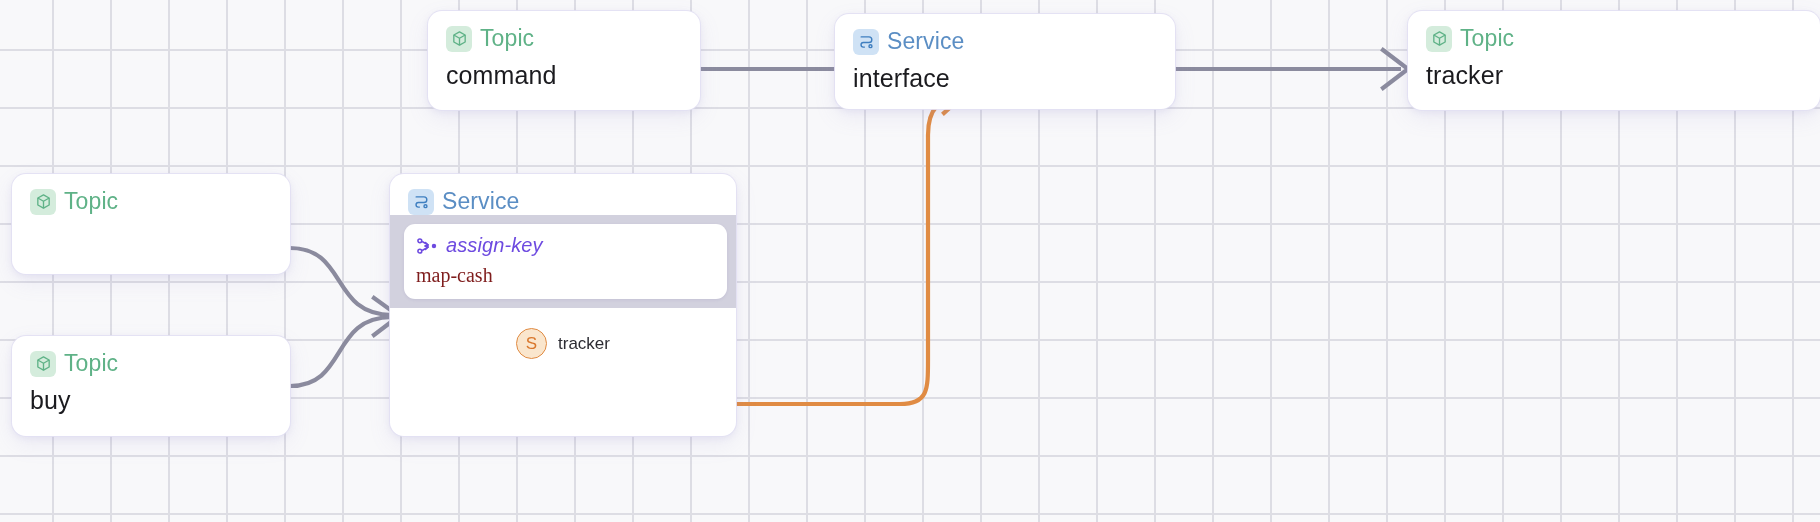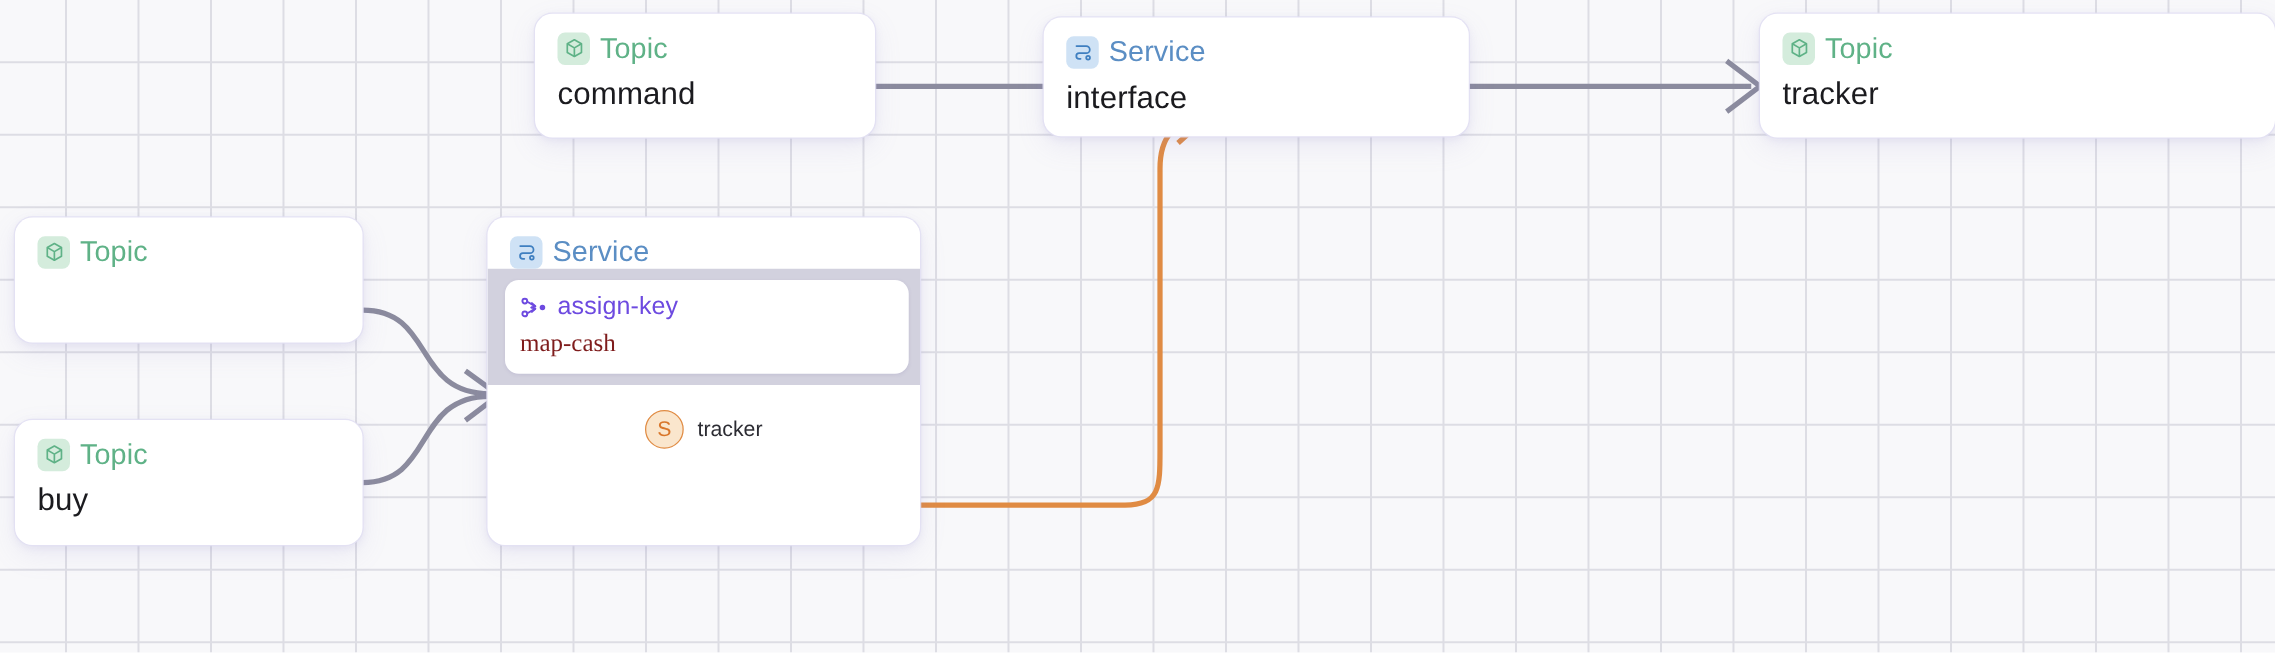--- a/index.html
+++ b/index.html
@@ -61,20 +61,21 @@
   }
   .inner-card {
     background: #ffffff;
     border-radius: 11px;
     box-shadow: 0 1px 3px rgba(110,100,160,0.14);
     padding: 10px 0 12px 0;
   }
   .inner-head {
     display: flex; align-items: center; gap: 8px;
     padding: 0 4px 0 12px;
+    font-style: italic;
   }
   .inner-kind { font-size: 20px; color: #6d4ae0; letter-spacing: .1px; }
   .inner-name { padding: 7px 0 0 12px; font-size: 20px; color: #7f1d1d; font-family: Liberation Serif, serif; }
 
   .tracker-row {
     display: flex;
     align-items: center;
     justify-content: center;
     gap: 11px;
     padding: 20px 0 24px 0;

